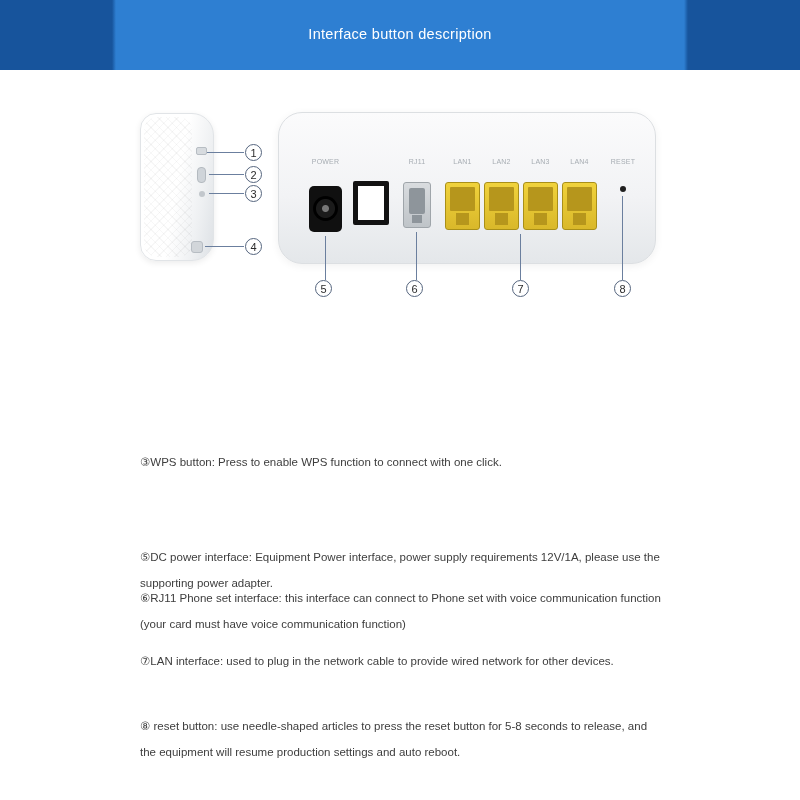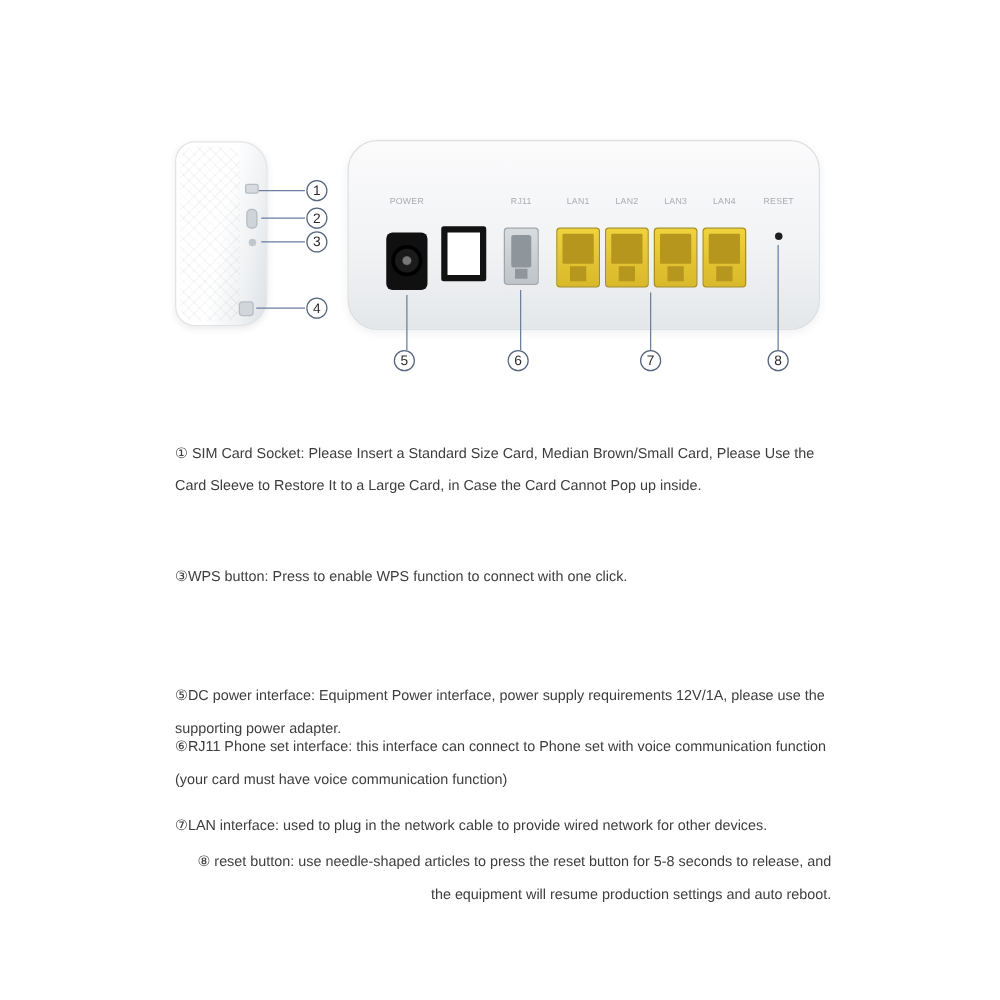--- a/index.html
+++ b/index.html
@@ -62,20 +62,23 @@
   .line-v{position:absolute;width:1px;background:#6b7f9e;}
 
   
   .desc{position:absolute;left:140px;width:525px;font-size:11.5px;line-height:26px;color:#3d3d3d;}
 </style>
 </head>
 <body>
 
 <div class="page">
 
+  <div class="header">
+    <div class="header-title">Interface button description</div>
+  </div>
 
   <div class="dev-side">
     <div class="dev-side-texture"></div>
     <div class="sim-slot"></div>
     <div class="batt-key"></div>
     <div class="wps-dot"></div>
     <div class="pwr-btn"></div>
   </div>
 
   <div class="line-h" style="left:207px;top:152px;width:37px;"></div>
@@ -143,20 +146,19 @@
   <div class="callout" style="left:406px;top:280px;">
       <span>6</span>
     </div>
   <div class="callout" style="left:512px;top:280px;">
       <span>7</span>
     </div>
   <div class="callout" style="left:614px;top:280px;">
       <span>8</span>
     </div>
 
-  <div class="desc" style="top:350px;">① SIM Card Socket: Please Insert a Standard Size Card, Median Brown/Small Card, Please Use the Card Sleeve to Restore It to a Large Card, in Case the Card Cannot Pop up inside.</div>
   <div class="desc" style="top:449px;">③WPS button: Press to enable WPS function to connect with one click.</div>
   <div class="desc" style="top:544px;">⑤DC power interface: Equipment Power interface, power supply requirements 12V/1A, please use the supporting power adapter.</div>
   <div class="desc" style="top:585px;">⑥RJ11 Phone set interface: this interface can connect to Phone set with voice communication function (your card must have voice communication function)</div>
   <div class="desc" style="top:648px;">⑦LAN interface: used to plug in the network cable to provide wired network for other devices.</div>
-  <div class="desc" style="top:677px;text-align:right;">⑧ reset button: use needle-shaped articles to press the reset button for 5-8 seconds to release, and the equipment will resume production settings and auto reboot.</div>
+  <div class="desc" style="top:713px;">⑧ reset button: use needle-shaped articles to press the reset button for 5-8 seconds to release, and the equipment will resume production settings and auto reboot.</div>
 
 </div>
 
 </body></html>

